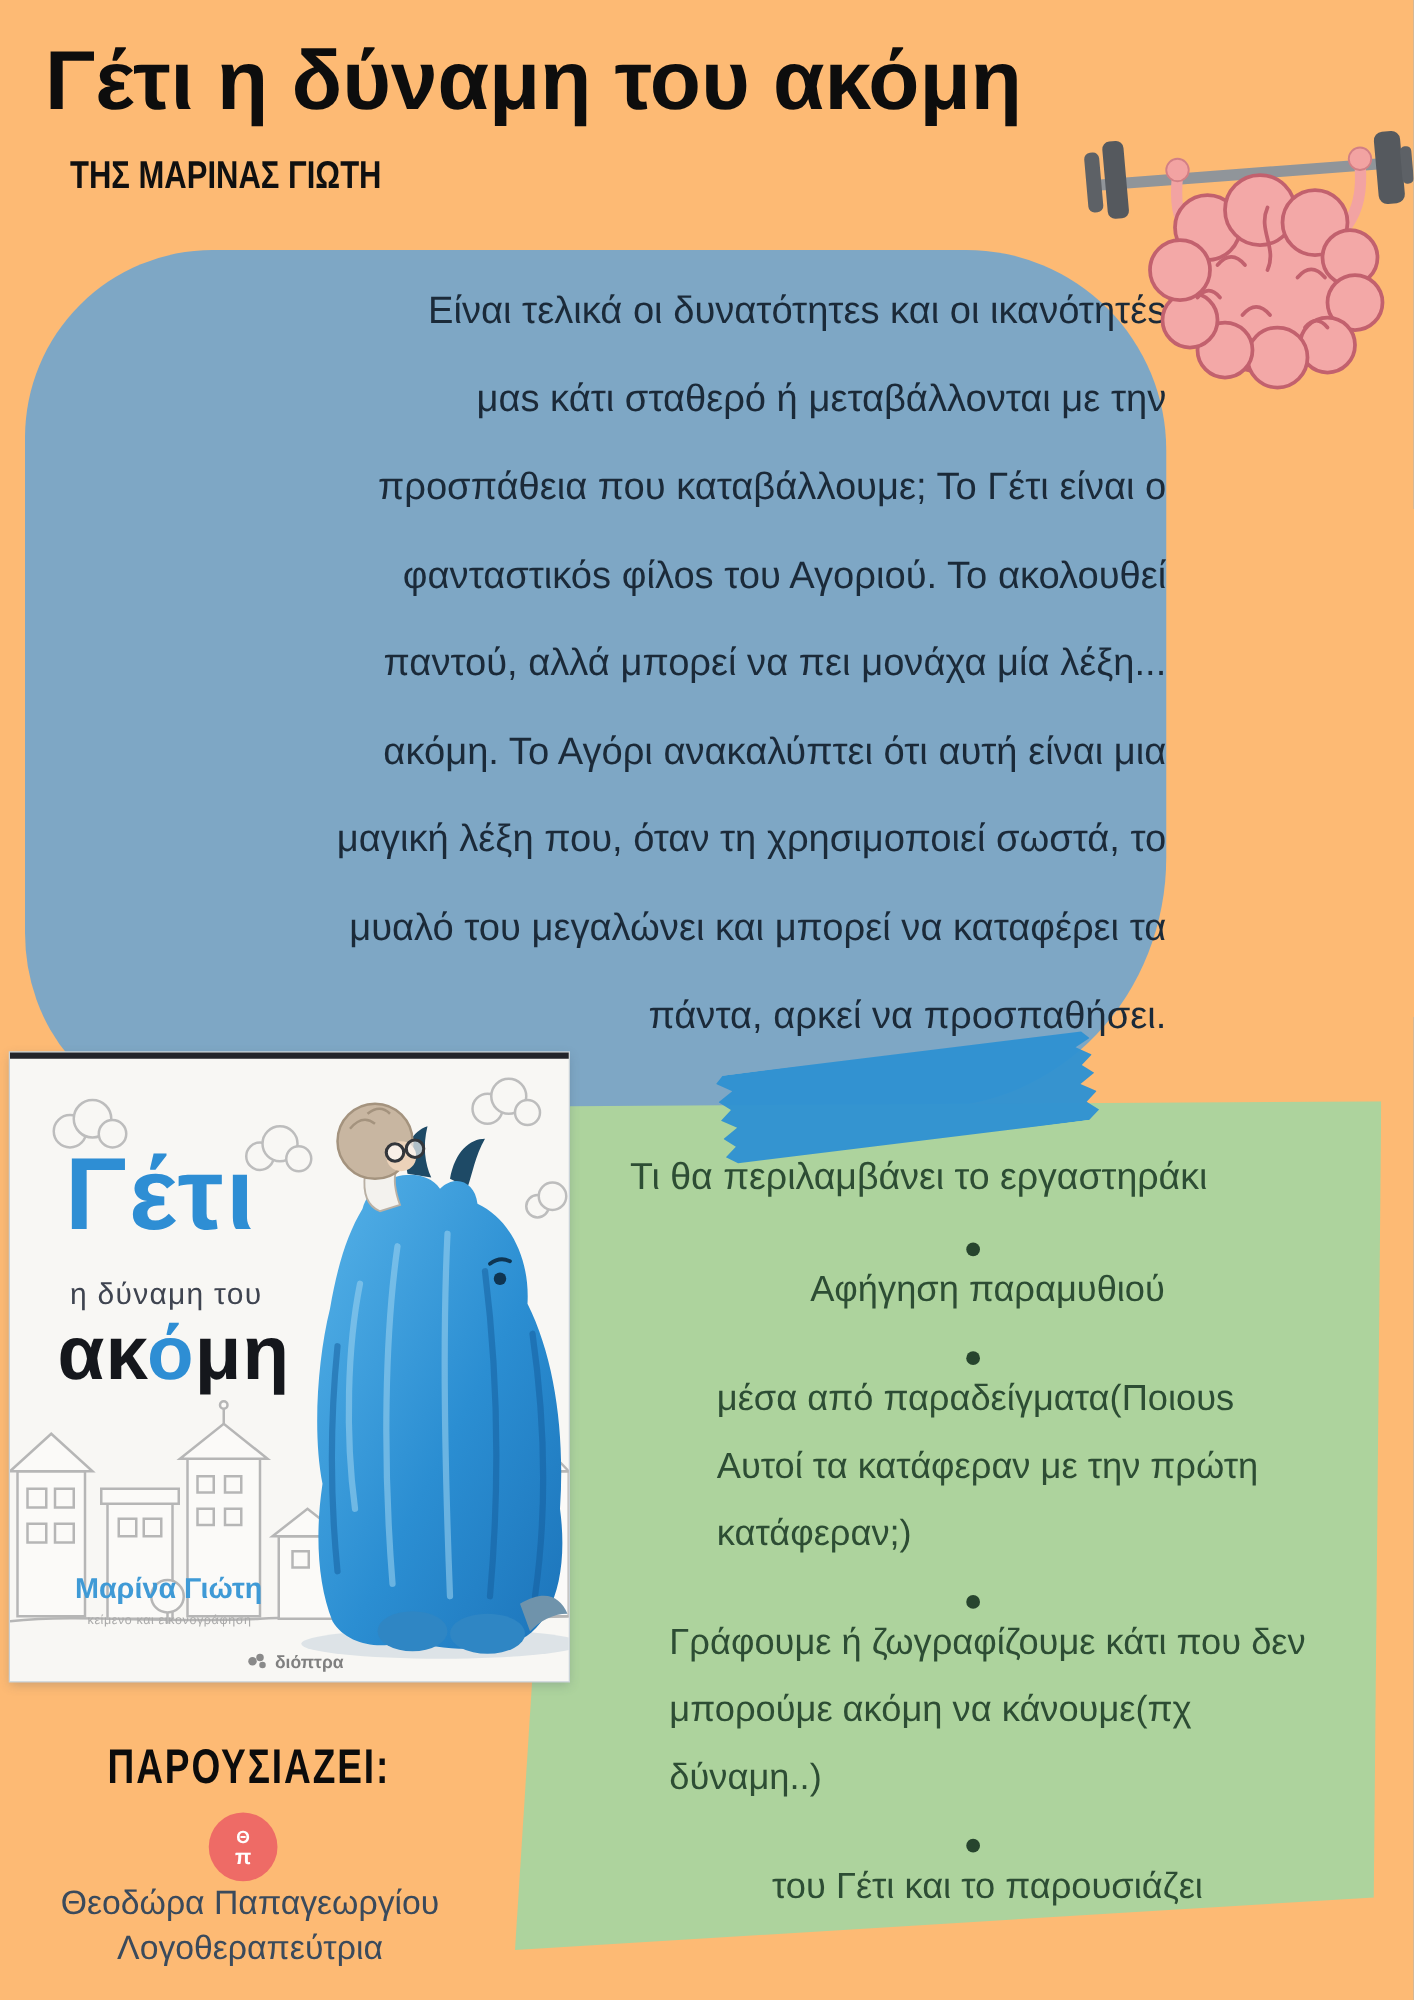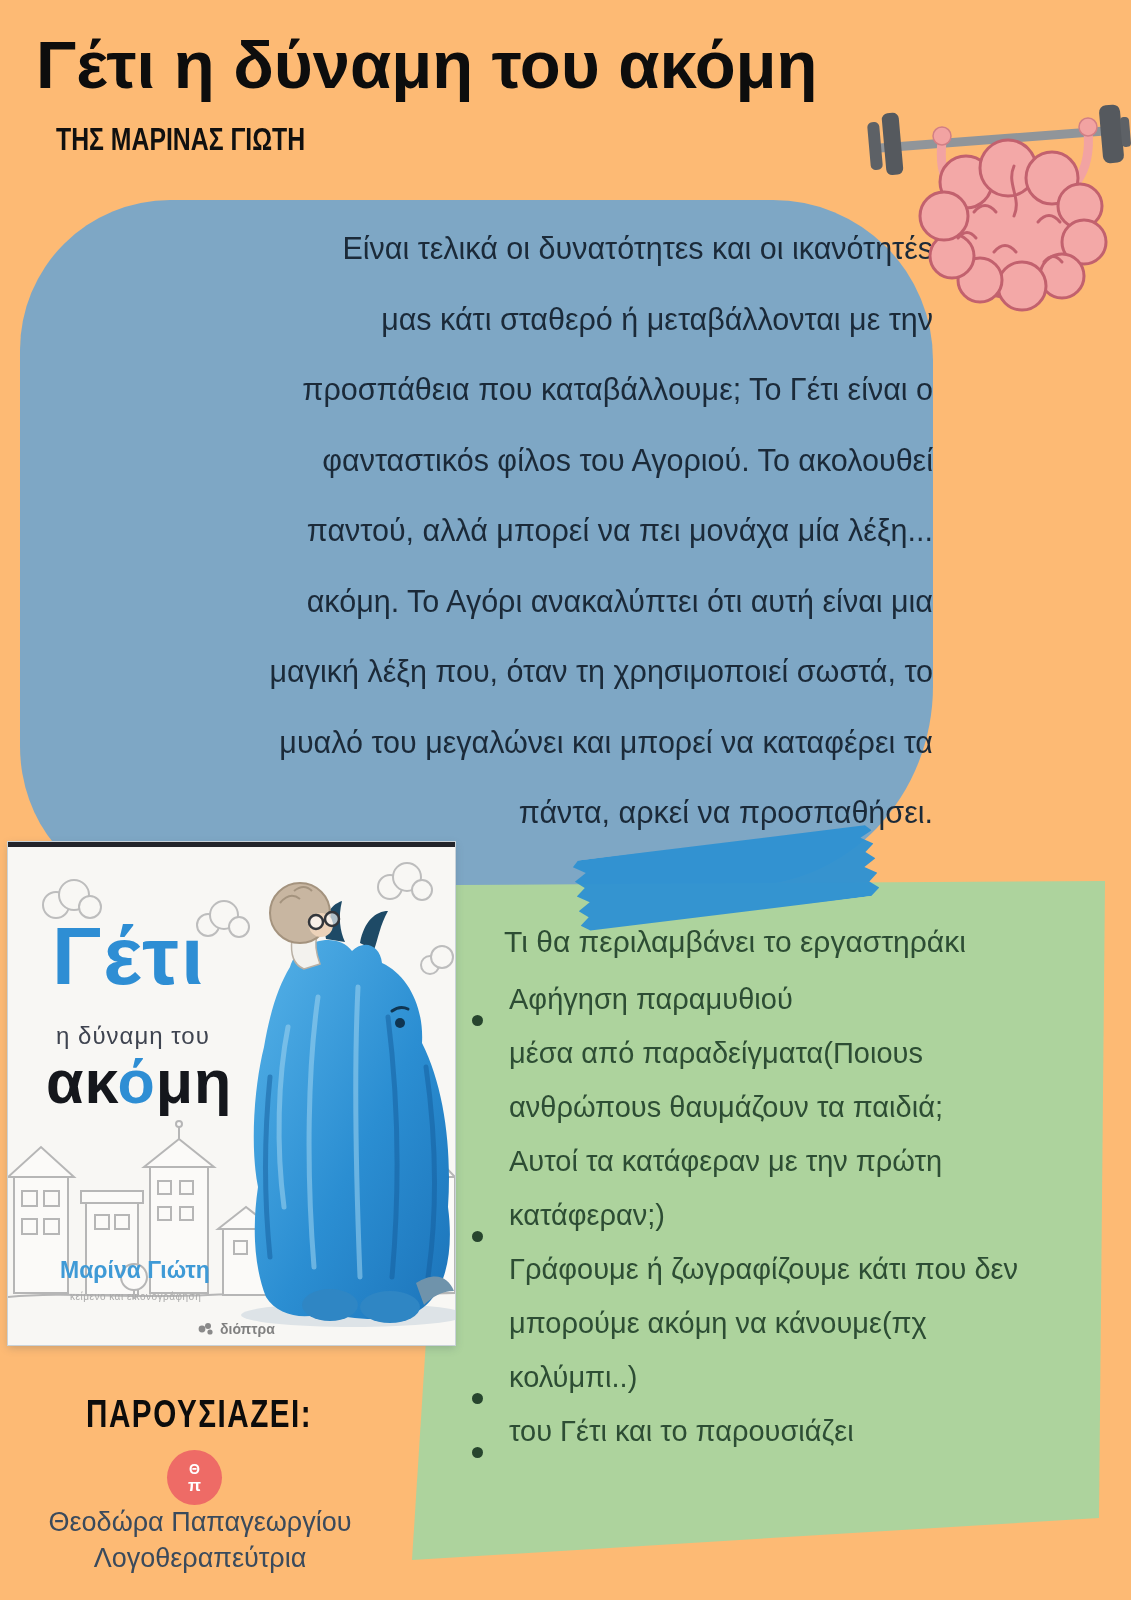--- a/index.html
+++ b/index.html
@@ -38,21 +38,21 @@
     left:408px; top:878px; width:700px; height:690px;
     background:#add39d;
     clip-path:polygon(47px 7px, 697px 3px, 691px 640px, 4px 682px);
   }
   .green-heading{
     left:504px; top:925px; font-size:30px; color:#2d4d34; white-space:nowrap;
   }
   .bullets{
     left:470px; top:972px; width:640px;
   }
-  .bullet{display:flex; align-items:flex-end;}
+  .bullet{display:flex; align-items:center;flex-direction:column;}
   .bullet .dot{
     width:11px; height:11px; border-radius:50%; background:#27452e;
     margin:22px 26px 0 2px; flex:0 0 auto;
   }
   .bullet .bl{
     height:54px; line-height:54px; font-size:29px; color:#2d4d34; white-space:nowrap;
   }
   
   .tape{
     left:577px; top:861px; width:301px; height:74px;
@@ -291,31 +291,30 @@
     <div class="bullet">
       <div class="dot"></div>
       <div>
         <div class="bl">Αφήγηση παραμυθιού</div>
       </div>
     </div>
     <div class="bullet">
       <div class="dot"></div>
       <div>
         <div class="bl">μέσα από παραδείγματα(Ποιουs</div>
-        <div class="bl">ανθρώπουs θαυμάζουν τα παιδιά;</div>
         <div class="bl">Αυτοί τα κατάφεραν με την πρώτη</div>
         <div class="bl">κατάφεραν;)</div>
       </div>
     </div>
     <div class="bullet">
       <div class="dot"></div>
       <div>
         <div class="bl">Γράφουμε ή ζωγραφίζουμε κάτι που δεν</div>
         <div class="bl">μπορούμε ακόμη να κάνουμε(πχ</div>
-        <div class="bl">κολύμπι..)</div>
+        <div class="bl">δύναμη..)</div>
       </div>
     </div>
     <div class="bullet">
       <div class="dot"></div>
       <div>
         <div class="bl">του Γέτι και το παρουσιάζει</div>
       </div>
     </div>
   </div>
 

